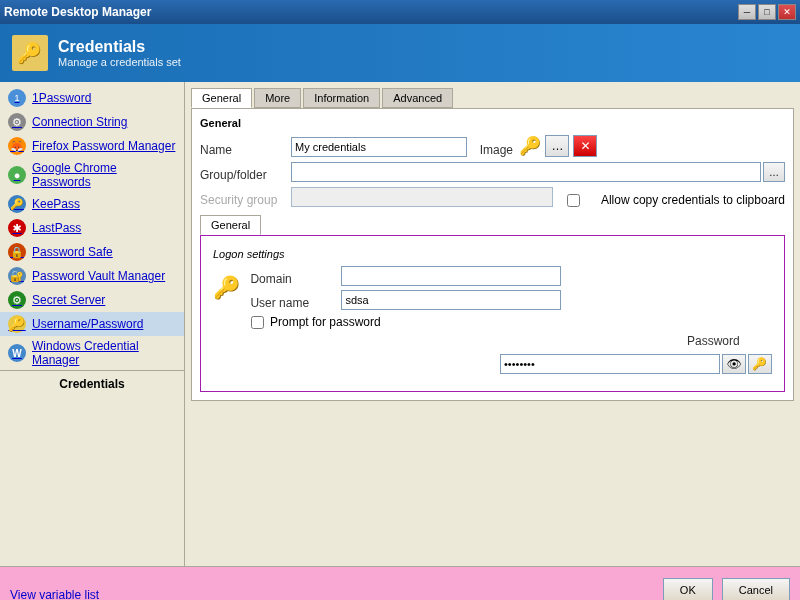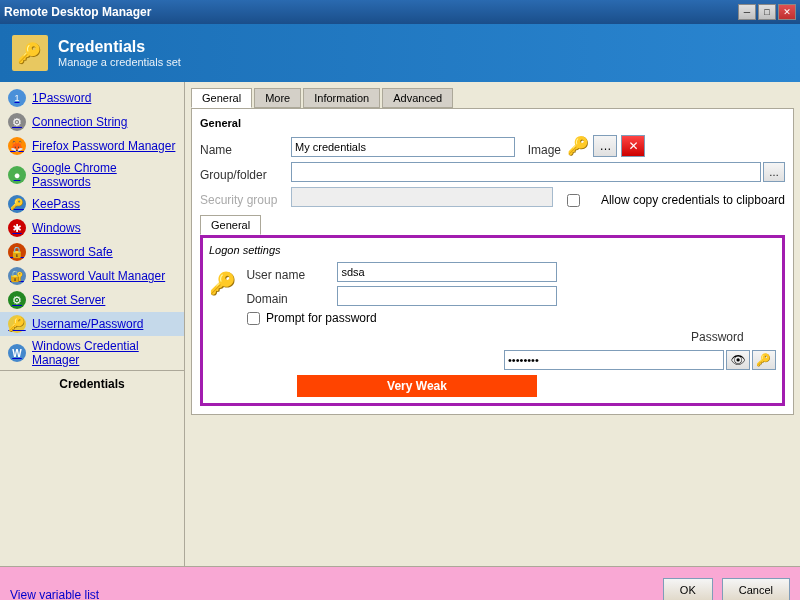--- a/index.html
+++ b/index.html
@@ -192,22 +192,22 @@
       align-items: center;
       gap: 21px;
       margin-left: 90px;
       font-size: 11px;
     }
 
     
     .inner-tab-bar { margin-top: 8px; }
     .inner-panel {
       background: white;
-      border: 3px solid #a21caf;
-      padding: 6px;
+      border: 1px solid #a21caf;
+      padding: 12px;
     }
     .logon-section-label { font-style: italic; font-size: 11px; margin-bottom: 6px; }
 
     
     .strength-bar {
       height: 22px;
       background: #ff4400;
       display: flex;
       align-items: center;
       justify-content: center;
@@ -311,21 +311,21 @@
     <div class="sidebar-item">
       <div class="sidebar-icon icon-chrome">●</div>
       <span>Google Chrome Passwords</span>
     </div>
     <div class="sidebar-item">
       <div class="sidebar-icon icon-keepass">🔑</div>
       <span>KeePass</span>
     </div>
     <div class="sidebar-item">
       <div class="sidebar-icon icon-lastpass">✱</div>
-      <span>Windows</span>
+      <span>LastPass</span>
     </div>
     <div class="sidebar-item">
       <div class="sidebar-icon icon-pwdsafe">🔒</div>
       <span>Password Safe</span>
     </div>
     <div class="sidebar-item">
       <div class="sidebar-icon icon-vaultmgr">🔐</div>
       <span>Password Vault Manager</span>
     </div>
     <div class="sidebar-item">
@@ -354,21 +354,21 @@
       <div class="tab">More</div>
       <div class="tab">Information</div>
       <div class="tab">Advanced</div>
     </div>
 
     <div class="panel">
       <div class="panel-group-label">General</div>
 
       <div class="form-row">
         <span class="form-label">Name</span>
-        <input class="form-input" type="text" style="width: 224px; flex: 0 0 auto;" value="My credentials">
+        <input class="form-input" type="text" style="width: 176px; flex: 0 0 auto;" value="My credentials">
         <span class="form-label" style="width:40px;text-align:right;">Image</span>
         <div class="image-section">
           <div style="font-size:18px;">🔑</div>
           <button class="img-btn">…</button>
           <button class="img-btn" style="background:linear-gradient(to bottom,#f44,#c00);color:white;">✕</button>
         </div>
       </div>
 
       <div class="form-row">
         <span class="form-label">Group/folder</span>
@@ -400,48 +400,45 @@
       </div>
 
       <div class="inner-panel">
         <div class="logon-section-label">Logon settings</div>
 
         <div class="form-row" style="align-items:flex-start; padding-left: 0;">
           <div style="display:flex; align-items:center; gap:6px; width:100%;">
             <div style="font-size:22px; margin-right:4px;">🔑</div>
             <div style="display:flex;flex-direction:column;gap:4px;flex:1;">
               <div class="form-row" style="margin-bottom:0;">
+                <span class="form-label">Domain</span>
+                <input class="form-input" type="text" value="" style="width: 220px; flex: 0 0 auto;">
+              </div>
+              <div class="form-row" style="margin-bottom:0;">
                 <span class="form-label">User name</span>
                 <input class="form-input" type="text" value="sdsa" style="width: 220px; flex: 0 0 auto;">
-              </div>
-              <div class="form-row" style="margin-bottom:0;">
-                <span class="form-label">Domain</span>
-                <input class="form-input" type="text" value="" style="width: 220px; flex: 0 0 auto;">
               </div>
             </div>
           </div>
         </div>
 
         <div class="form-row" style="margin-left:38px; margin-top:4px;">
           <input type="checkbox" style="">
           <span>Prompt for password</span>
         </div>
 
         <div class="form-row" style="margin-top:4px;flex-direction:column;">
           <span class="form-label">Password</span>
           <div class="password-input-wrap">
             <input class="form-input" type="password" value="password" style="width: 220px; flex: 0 0 auto;">
             <button class="pwd-btn">👁</button>
             <button class="pwd-btn">🔑</button>
           </div>
         </div>
 
-        <div class="strength-bar">
-          <span>Very Weak</span>
-        </div>
 
       </div>
     </div>
 
   </div>
 </div>
 
 <div class="bottom-bar">
   <a class="bottom-link">
     <span>View variable list</span>

